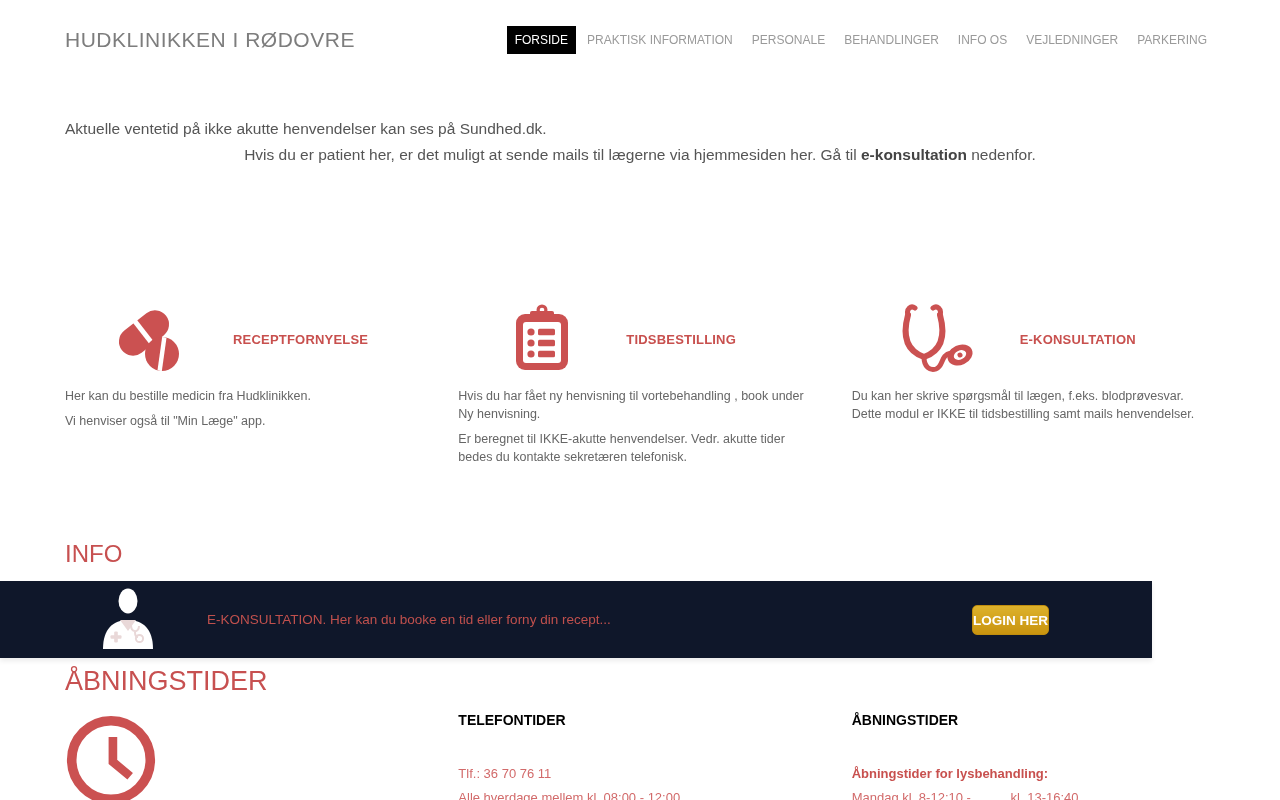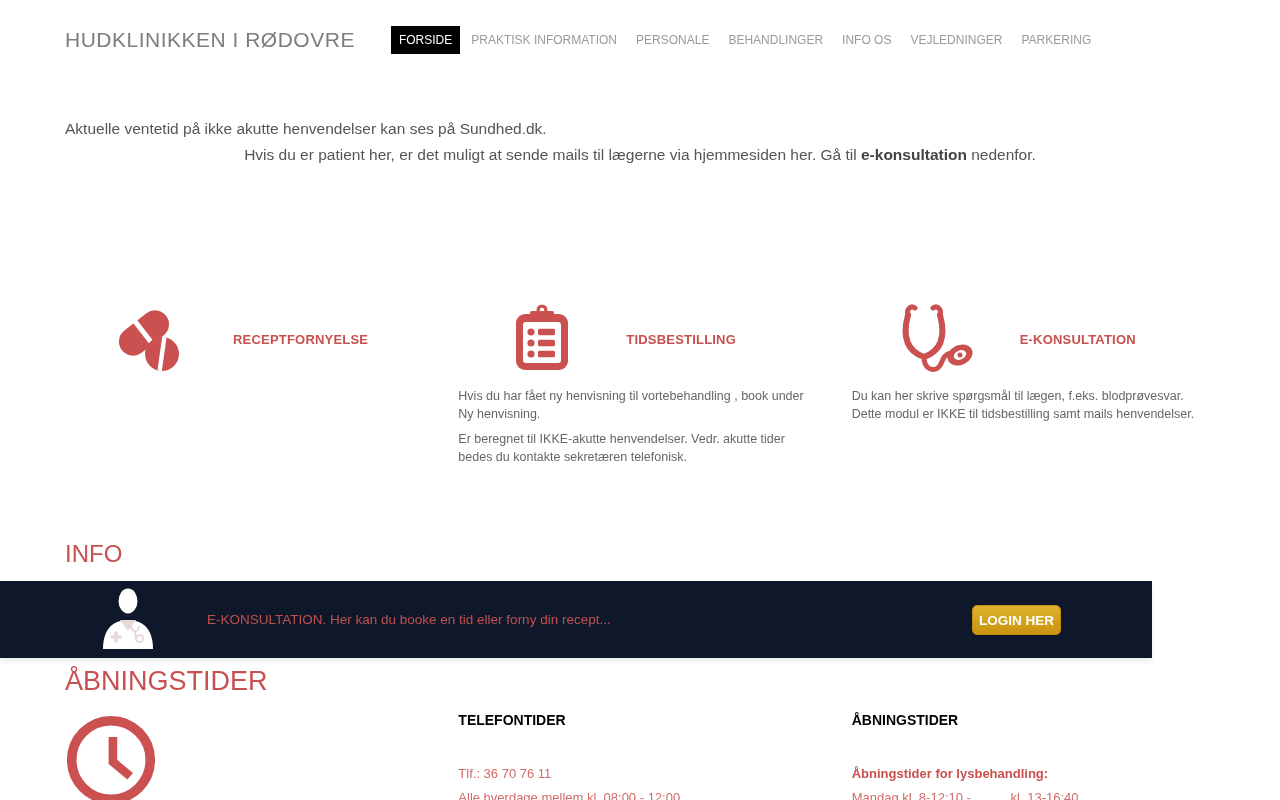--- a/index.html
+++ b/index.html
@@ -2,21 +2,21 @@
 <html><head>
 <meta charset="utf-8">
 <style>
   * { margin:0; padding:0; box-sizing:border-box; }
   html,body { width:1280px; height:800px; background:#fff; overflow:hidden;
               font-family:"Liberation Sans", sans-serif; }
   .page { position:relative; width:1280px; height:800px; background:#fff; overflow:hidden; }
 
   
   .header { position:absolute; top:0; left:65px; right:65px; height:80px;
-            display:flex; align-items:center; }
+            display:flex; justify-content:space-between; align-items:center; }
   .site-title { font-size:21px; color:#7d7d7d; letter-spacing:0.5px; font-weight:400; cursor:pointer; }
   .nav { display:flex; align-items:center; gap:3px; }
   .nav-item { font-size:12px; color:#9a9a9a; padding:7px 8px; cursor:pointer; white-space:nowrap; }
   .nav-item.active { background:#000; color:#fff;margin-left:36px; }
 
   
   .intro { position:absolute; top:116px; left:65px; right:65px; color:#555;
            font-size:15.5px; line-height:26px; }
   .intro .line2 { text-align:center; }
   .intro b { color:#444; }
@@ -33,21 +33,21 @@
   
   .info-heading { position:absolute; top:540px; left:65px; font-size:24px;
                   color:#c75050; font-weight:400; }
 
   
   .banner { position:absolute; top:581px; left:0; width:1152px; height:77px;
             background:#0f172a; box-shadow:0 3px 5px rgba(0,0,0,0.08);
             display:flex; align-items:center; }
   .banner-icon { margin-left:99px; }
   .banner-text { margin-left:50px; font-size:13.5px; color:#c0504d; }
-  .login-btn { position:absolute; left:972px; top:24px; height:30px; padding:0 6px;
+  .login-btn { position:absolute; left:972px; top:24px; height:30px; padding:0 0;
                font-family:"Liberation Sans", sans-serif; font-size:13.5px; font-weight:bold;
                color:#fff; background:linear-gradient(#ddb22c,#c9940f);
                border:1px solid #c08d0e; border-radius:5px; cursor:pointer; }
 
   
   .open-heading { position:absolute; top:666px; left:65px; font-size:27px;
                   color:#c75050; font-weight:400; }
   .bottom-grid { position:absolute; top:706px; left:65px; right:65px;
                  display:grid; grid-template-columns:1fr 1fr 1fr; column-gap:30px; }
   .bot-title { font-size:14px; font-weight:bold; color:#000000; padding-top:6px; }
@@ -92,20 +92,24 @@
               </defs>
             <g transform="rotate(-38 32 30)">
               <rect x="4" y="16" width="56" height="28" rx="14" fill="#cb5151"></rect>
               <rect x="29.5" y="12" width="5" height="36" fill="#fff"></rect>
             </g>
             <circle cx="50" cy="51" r="17" fill="#cb5151"></circle>
             <rect x="47.8" y="32" width="4.4" height="38" fill="#fff" clip-path="url(#tabclip)" transform="rotate(8 50 51)"></rect>
           </svg>
         </div>
         <div class="svc-title">RECEPTFORNYELSE</div>
+      </div>
+      <div class="svc-body">
+        <p>Her kan du bestille medicin fra Hudklinikken.</p>
+        <p>Vi henviser også til "Min Læge" app.</p>
       </div>
     </div>
 
     <div class="svc-col">
       <div class="svc-head">
         <div class="svc-icon">
           <svg width="64" height="70" viewBox="0 0 64 70">
             <rect x="6" y="10" width="52" height="56" rx="9" fill="#cb5151"></rect>
             <rect x="13" y="18" width="38" height="41" rx="3" fill="#fff"></rect>
             <circle cx="32" cy="6" r="5.5" fill="#cb5151"></circle>

